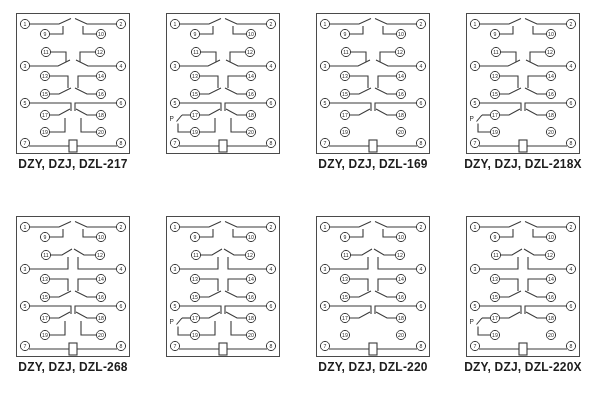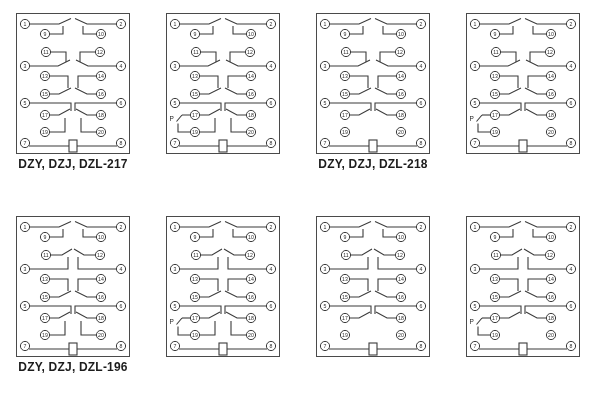--- a/index.html
+++ b/index.html
@@ -329,21 +329,21 @@
         </g>
         <g>
           <circle cx="29" cy="119" r="4.6" fill="#ffffff" stroke="#3b3b3b" stroke-width="1"></circle>
           <text x="29" y="119" dy="1.9" text-anchor="middle" font-size="5.2" font-family="Liberation Sans, sans-serif" fill="#2e2e2e">19</text>
         </g>
         <g>
           <circle cx="85" cy="119" r="4.6" fill="#ffffff" stroke="#3b3b3b" stroke-width="1"></circle>
           <text x="85" y="119" dy="1.9" text-anchor="middle" font-size="5.2" font-family="Liberation Sans, sans-serif" fill="#2e2e2e">20</text>
         </g>
       </svg>
-    <div class="plabel">DZY, DZJ, DZL-218</div>
+    <div class="plabel">DZY, DZJ, DZL-169</div>
   </div>
   <div class="panel c3 r0">
     <svg class="diagram" viewBox="0 0 114 141">
         <rect x="0.5" y="0.5" width="113" height="140" fill="none" stroke="#4a4a4a" stroke-width="1"></rect>
         <path d="M14,11 L43,11 L55,5.5" fill="none" stroke="#3b3b3b" stroke-width="1.1" stroke-linejoin="miter"></path>
         <path d="M33.6,21 L47,21 L47,13" fill="none" stroke="#3b3b3b" stroke-width="1.1" stroke-linejoin="miter"></path>
         <path d="M100,11 L71,11 L59,5.5" fill="none" stroke="#3b3b3b" stroke-width="1.1" stroke-linejoin="miter"></path>
         <path d="M80.4,21 L67,21 L67,13" fill="none" stroke="#3b3b3b" stroke-width="1.1" stroke-linejoin="miter"></path>
         <path d="M34,63 L52,63 L52,75" fill="none" stroke="#3b3b3b" stroke-width="1.1" stroke-linejoin="miter"></path>
         <path d="M34,81 L43,81 L55,75" fill="none" stroke="#3b3b3b" stroke-width="1.1" stroke-linejoin="miter"></path>
@@ -438,20 +438,21 @@
         </g>
         <g>
           <circle cx="29" cy="119" r="4.6" fill="#ffffff" stroke="#3b3b3b" stroke-width="1"></circle>
           <text x="29" y="119" dy="1.9" text-anchor="middle" font-size="5.2" font-family="Liberation Sans, sans-serif" fill="#2e2e2e">19</text>
         </g>
         <g>
           <circle cx="85" cy="119" r="4.6" fill="#ffffff" stroke="#3b3b3b" stroke-width="1"></circle>
           <text x="85" y="119" dy="1.9" text-anchor="middle" font-size="5.2" font-family="Liberation Sans, sans-serif" fill="#2e2e2e">20</text>
         </g>
       </svg>
+    <div class="plabel">DZY, DZJ, DZL-218X</div>
   </div>
   <div class="panel c0 r1">
     <svg class="diagram" viewBox="0 0 114 141">
         <rect x="0.5" y="0.5" width="113" height="140" fill="none" stroke="#4a4a4a" stroke-width="1"></rect>
         <path d="M14,11 L43,11 L55,5.5" fill="none" stroke="#3b3b3b" stroke-width="1.1" stroke-linejoin="miter"></path>
         <path d="M33.6,21 L47,21 L47,13" fill="none" stroke="#3b3b3b" stroke-width="1.1" stroke-linejoin="miter"></path>
         <path d="M100,11 L71,11 L59,5.5" fill="none" stroke="#3b3b3b" stroke-width="1.1" stroke-linejoin="miter"></path>
         <path d="M80.4,21 L67,21 L67,13" fill="none" stroke="#3b3b3b" stroke-width="1.1" stroke-linejoin="miter"></path>
         <path d="M34,63 L52,63 L52,75" fill="none" stroke="#3b3b3b" stroke-width="1.1" stroke-linejoin="miter"></path>
         <path d="M34,81 L43,81 L55,75" fill="none" stroke="#3b3b3b" stroke-width="1.1" stroke-linejoin="miter"></path>
@@ -544,21 +545,21 @@
         </g>
         <g>
           <circle cx="29" cy="119" r="4.6" fill="#ffffff" stroke="#3b3b3b" stroke-width="1"></circle>
           <text x="29" y="119" dy="1.9" text-anchor="middle" font-size="5.2" font-family="Liberation Sans, sans-serif" fill="#2e2e2e">19</text>
         </g>
         <g>
           <circle cx="85" cy="119" r="4.6" fill="#ffffff" stroke="#3b3b3b" stroke-width="1"></circle>
           <text x="85" y="119" dy="1.9" text-anchor="middle" font-size="5.2" font-family="Liberation Sans, sans-serif" fill="#2e2e2e">20</text>
         </g>
       </svg>
-    <div class="plabel">DZY, DZJ, DZL-196</div>
+    <div class="plabel">DZY, DZJ, DZL-268</div>
   </div>
   <div class="panel c1 r1">
     <svg class="diagram" viewBox="0 0 114 141">
         <rect x="0.5" y="0.5" width="113" height="140" fill="none" stroke="#4a4a4a" stroke-width="1"></rect>
         <path d="M14,11 L43,11 L55,5.5" fill="none" stroke="#3b3b3b" stroke-width="1.1" stroke-linejoin="miter"></path>
         <path d="M33.6,21 L47,21 L47,13" fill="none" stroke="#3b3b3b" stroke-width="1.1" stroke-linejoin="miter"></path>
         <path d="M100,11 L71,11 L59,5.5" fill="none" stroke="#3b3b3b" stroke-width="1.1" stroke-linejoin="miter"></path>
         <path d="M80.4,21 L67,21 L67,13" fill="none" stroke="#3b3b3b" stroke-width="1.1" stroke-linejoin="miter"></path>
         <path d="M34,63 L52,63 L52,75" fill="none" stroke="#3b3b3b" stroke-width="1.1" stroke-linejoin="miter"></path>
         <path d="M34,81 L43,81 L55,75" fill="none" stroke="#3b3b3b" stroke-width="1.1" stroke-linejoin="miter"></path>
@@ -759,20 +760,21 @@
         </g>
         <g>
           <circle cx="29" cy="119" r="4.6" fill="#ffffff" stroke="#3b3b3b" stroke-width="1"></circle>
           <text x="29" y="119" dy="1.9" text-anchor="middle" font-size="5.2" font-family="Liberation Sans, sans-serif" fill="#2e2e2e">19</text>
         </g>
         <g>
           <circle cx="85" cy="119" r="4.6" fill="#ffffff" stroke="#3b3b3b" stroke-width="1"></circle>
           <text x="85" y="119" dy="1.9" text-anchor="middle" font-size="5.2" font-family="Liberation Sans, sans-serif" fill="#2e2e2e">20</text>
         </g>
       </svg>
+    <div class="plabel">DZY, DZJ, DZL-220</div>
   </div>
   <div class="panel c3 r1">
     <svg class="diagram" viewBox="0 0 114 141">
         <rect x="0.5" y="0.5" width="113" height="140" fill="none" stroke="#4a4a4a" stroke-width="1"></rect>
         <path d="M14,11 L43,11 L55,5.5" fill="none" stroke="#3b3b3b" stroke-width="1.1" stroke-linejoin="miter"></path>
         <path d="M33.6,21 L47,21 L47,13" fill="none" stroke="#3b3b3b" stroke-width="1.1" stroke-linejoin="miter"></path>
         <path d="M100,11 L71,11 L59,5.5" fill="none" stroke="#3b3b3b" stroke-width="1.1" stroke-linejoin="miter"></path>
         <path d="M80.4,21 L67,21 L67,13" fill="none" stroke="#3b3b3b" stroke-width="1.1" stroke-linejoin="miter"></path>
         <path d="M34,63 L52,63 L52,75" fill="none" stroke="#3b3b3b" stroke-width="1.1" stroke-linejoin="miter"></path>
         <path d="M34,81 L43,81 L55,75" fill="none" stroke="#3b3b3b" stroke-width="1.1" stroke-linejoin="miter"></path>
@@ -867,14 +869,15 @@
         </g>
         <g>
           <circle cx="29" cy="119" r="4.6" fill="#ffffff" stroke="#3b3b3b" stroke-width="1"></circle>
           <text x="29" y="119" dy="1.9" text-anchor="middle" font-size="5.2" font-family="Liberation Sans, sans-serif" fill="#2e2e2e">19</text>
         </g>
         <g>
           <circle cx="85" cy="119" r="4.6" fill="#ffffff" stroke="#3b3b3b" stroke-width="1"></circle>
           <text x="85" y="119" dy="1.9" text-anchor="middle" font-size="5.2" font-family="Liberation Sans, sans-serif" fill="#2e2e2e">20</text>
         </g>
       </svg>
+    <div class="plabel">DZY, DZJ, DZL-220X</div>
   </div>
 </div>
 
 </body></html>

